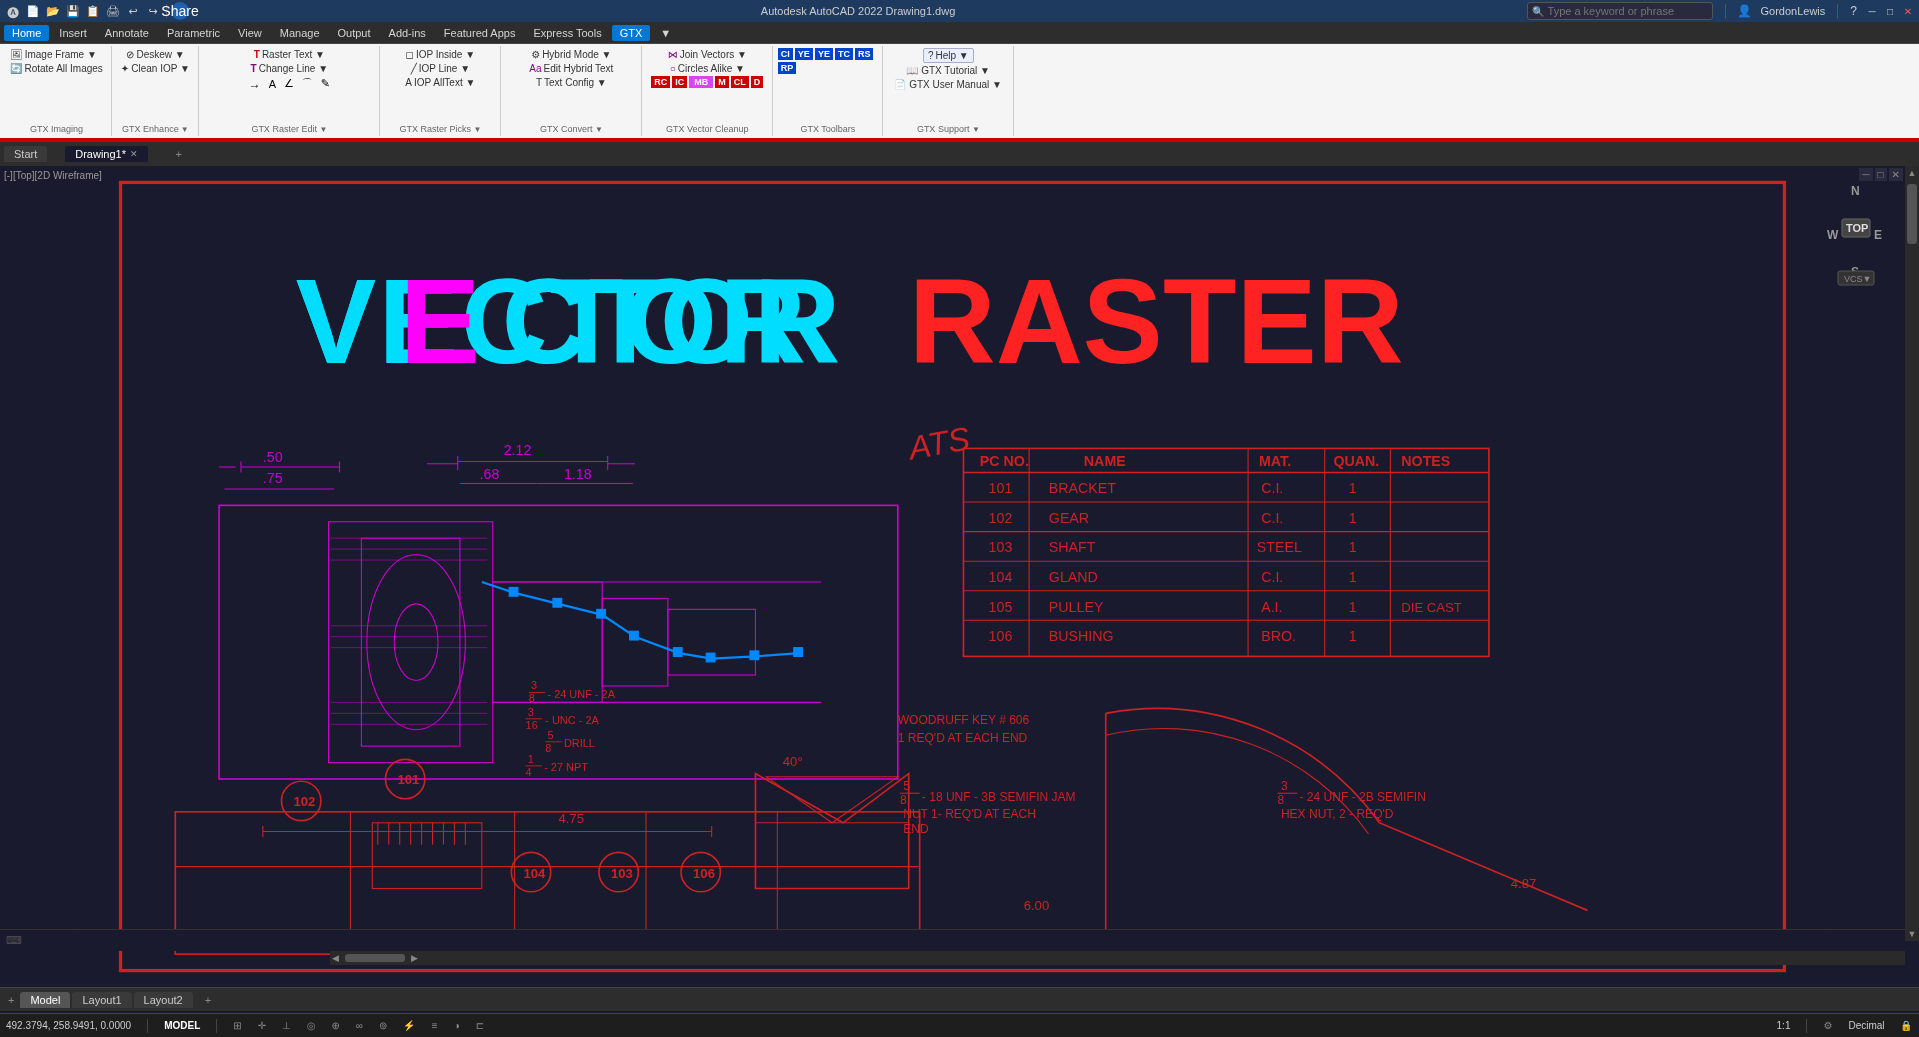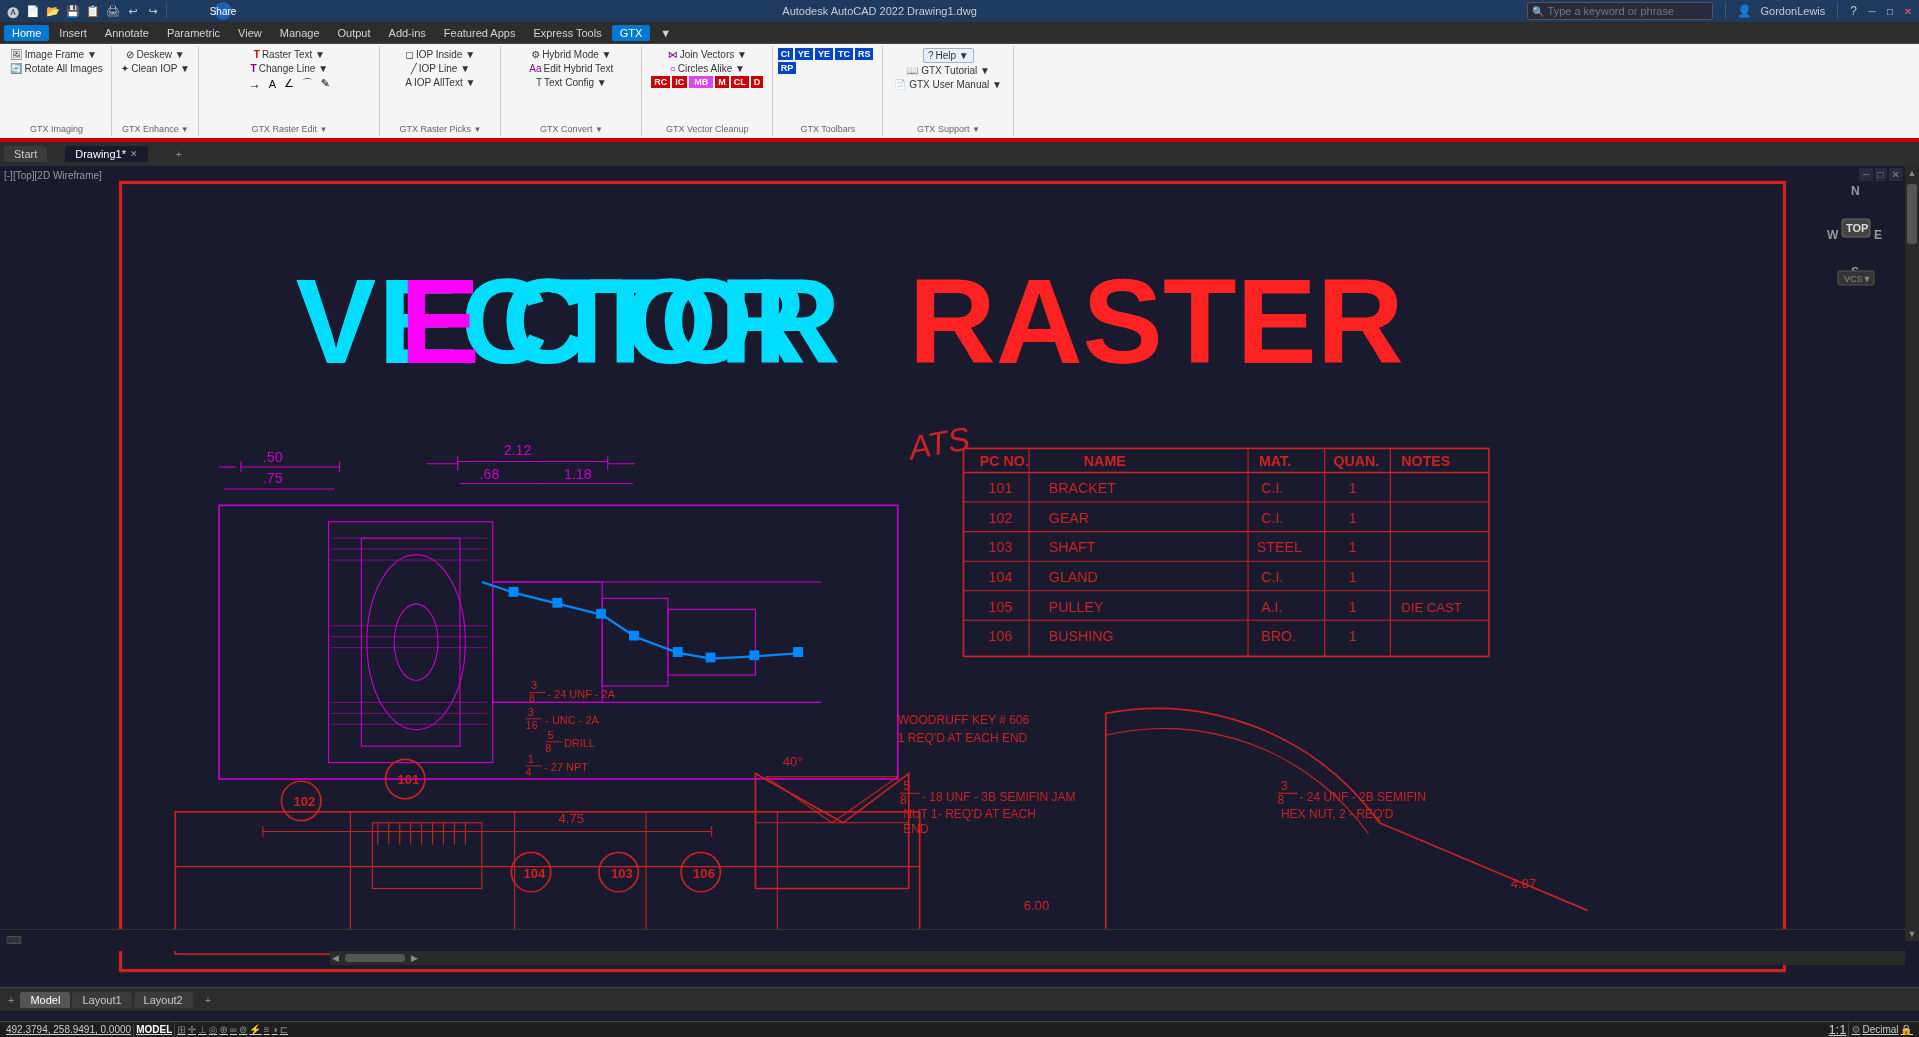--- a/index.html
+++ b/index.html
@@ -261,21 +261,21 @@
     <div id="quick-access">
       <div class="qa-btn">🅐</div>
       <div class="qa-btn">📄</div>
       <div class="qa-btn">📂</div>
       <div class="qa-btn">💾</div>
       <div class="qa-btn">📋</div>
       <div class="qa-btn">🖨</div>
       <div class="qa-btn">↩</div>
       <div class="qa-btn">↪</div>
       <div class="separator"></div>
-      <div class="qa-btn" style="background:#1e5faf;color:#fff;padding:0 6px;border-radius:9px;font-size:10px;margin-left:43px;">Share</div>
+      <div class="qa-btn" style="background:#1e5faf;color:#fff;padding:0 6px;border-radius:9px;font-size:14px;">Share</div>
     </div>
   </div>
   <div id="titlebar-center">
     <span>Autodesk AutoCAD 2022  Drawing1.dwg</span>
   </div>
   <div id="titlebar-right">
     <div style="position:relative;display:flex;align-items:center;background:#2a2a3e;border:1px solid #555;border-radius:3px;padding:1px 4px;height:18px;">
       <span style="font-size:10px;color:#888;margin-right:3px;">🔍</span>
       <input type="text" style="background: transparent; border: none; outline: none; color: rgb(204, 204, 204); font-size: 11px; width: 160px;" placeholder="Type a keyword or phrase">
     </div>
@@ -733,36 +733,36 @@
 </div>
 
 <div id="layout-tabs" style="background:#2d2d2d;height:24px;display:flex;align-items:center;padding:0 4px;gap:2px;border-top:1px solid #444;">
   <span style="color:#888;font-size:11px;cursor:pointer;padding:2px 4px;">+</span>
   <div class="layout-tab active">Model</div>
   <div class="layout-tab">Layout1</div>
   <div class="layout-tab">Layout2</div>
   <div class="layout-tab" style="background:transparent;color:#888;">+</div>
 </div>
 
-<div id="statusbar" style="background:#1e1e1e;height:16px;display:flex;align-items:center;color:#ccc;font-size:10px;padding:0 6px;gap:2px;border-top:1px solid #444;text-decoration:underline;">
+<div id="statusbar" style="background:#1e1e1e;height:24px;display:flex;align-items:center;color:#ccc;font-size:10px;padding:0 6px;gap:16px;border-top:1px solid #444;">
   <span>492.3794, 258.9491, 0.0000</span>
   <div style="width:1px;height:14px;background:#444;"></div>
   <span style="cursor:pointer;color:#fff;font-weight:bold;">MODEL</span>
   <div style="width:1px;height:14px;background:#444;"></div>
 
   <span style="cursor:pointer;color:#888;font-size:10px;">⊞</span>
   <span style="cursor:pointer;color:#888;font-size:10px;">✛</span>
   <span style="cursor:pointer;color:#888;font-size:10px;">⊥</span>
   <span style="cursor:pointer;color:#888;font-size:10px;">◎</span>
   <span style="cursor:pointer;color:#888;font-size:10px;">⊕</span>
   <span style="cursor:pointer;color:#888;font-size:10px;">∞</span>
   <span style="cursor:pointer;color:#888;font-size:10px;">⊚</span>
   <span style="cursor:pointer;color:#888;font-size:10px;">⚡</span>
   <span style="cursor:pointer;color:#888;font-size:10px;">≡</span>
   <span style="cursor:pointer;color:#888;font-size:10px;">◑</span>
   <span style="cursor:pointer;color:#888;font-size:10px;">⊏</span>
   <div style="flex:1;"></div>
-  <span style="cursor:pointer;color:#ccc;font-size:13px;">1:1</span>
+  <span style="cursor:pointer;color:#ccc;font-size:10px;">1:1</span>
   <div style="width:1px;height:14px;background:#444;"></div>
   <span style="cursor:pointer;color:#888;font-size:10px;">⚙</span>
   <span>Decimal</span>
   <span style="cursor:pointer;color:#888;font-size:10px;">🔒</span>
 </div>
 
 </body></html>

